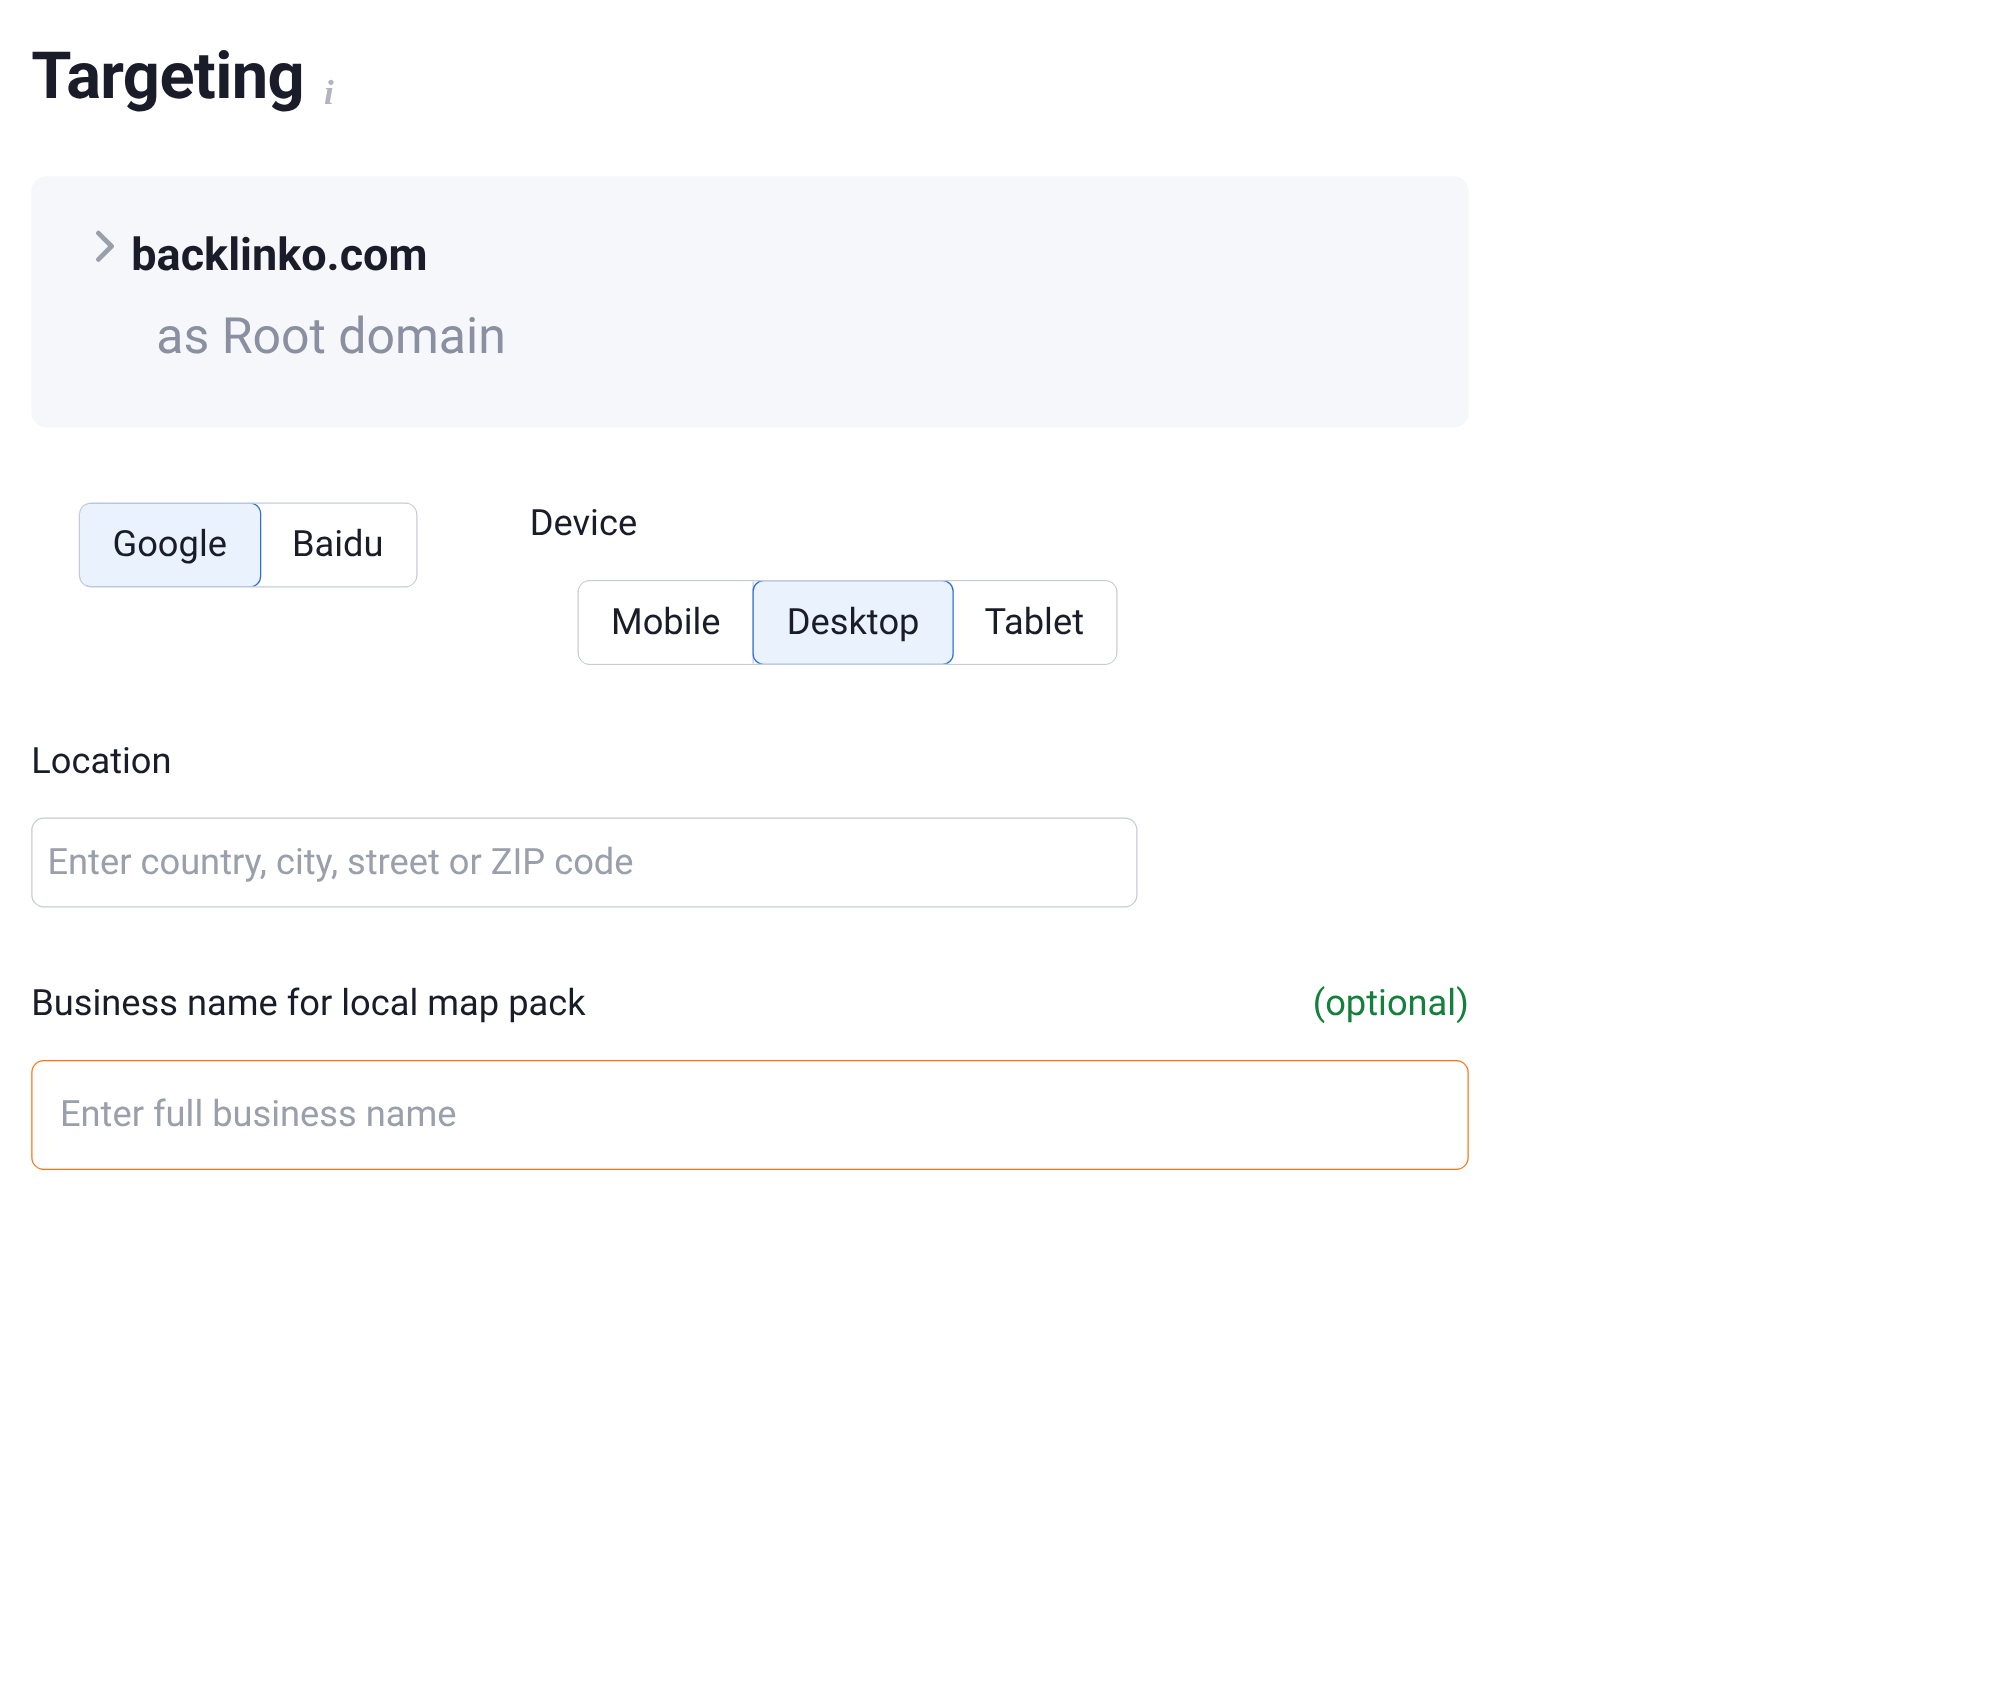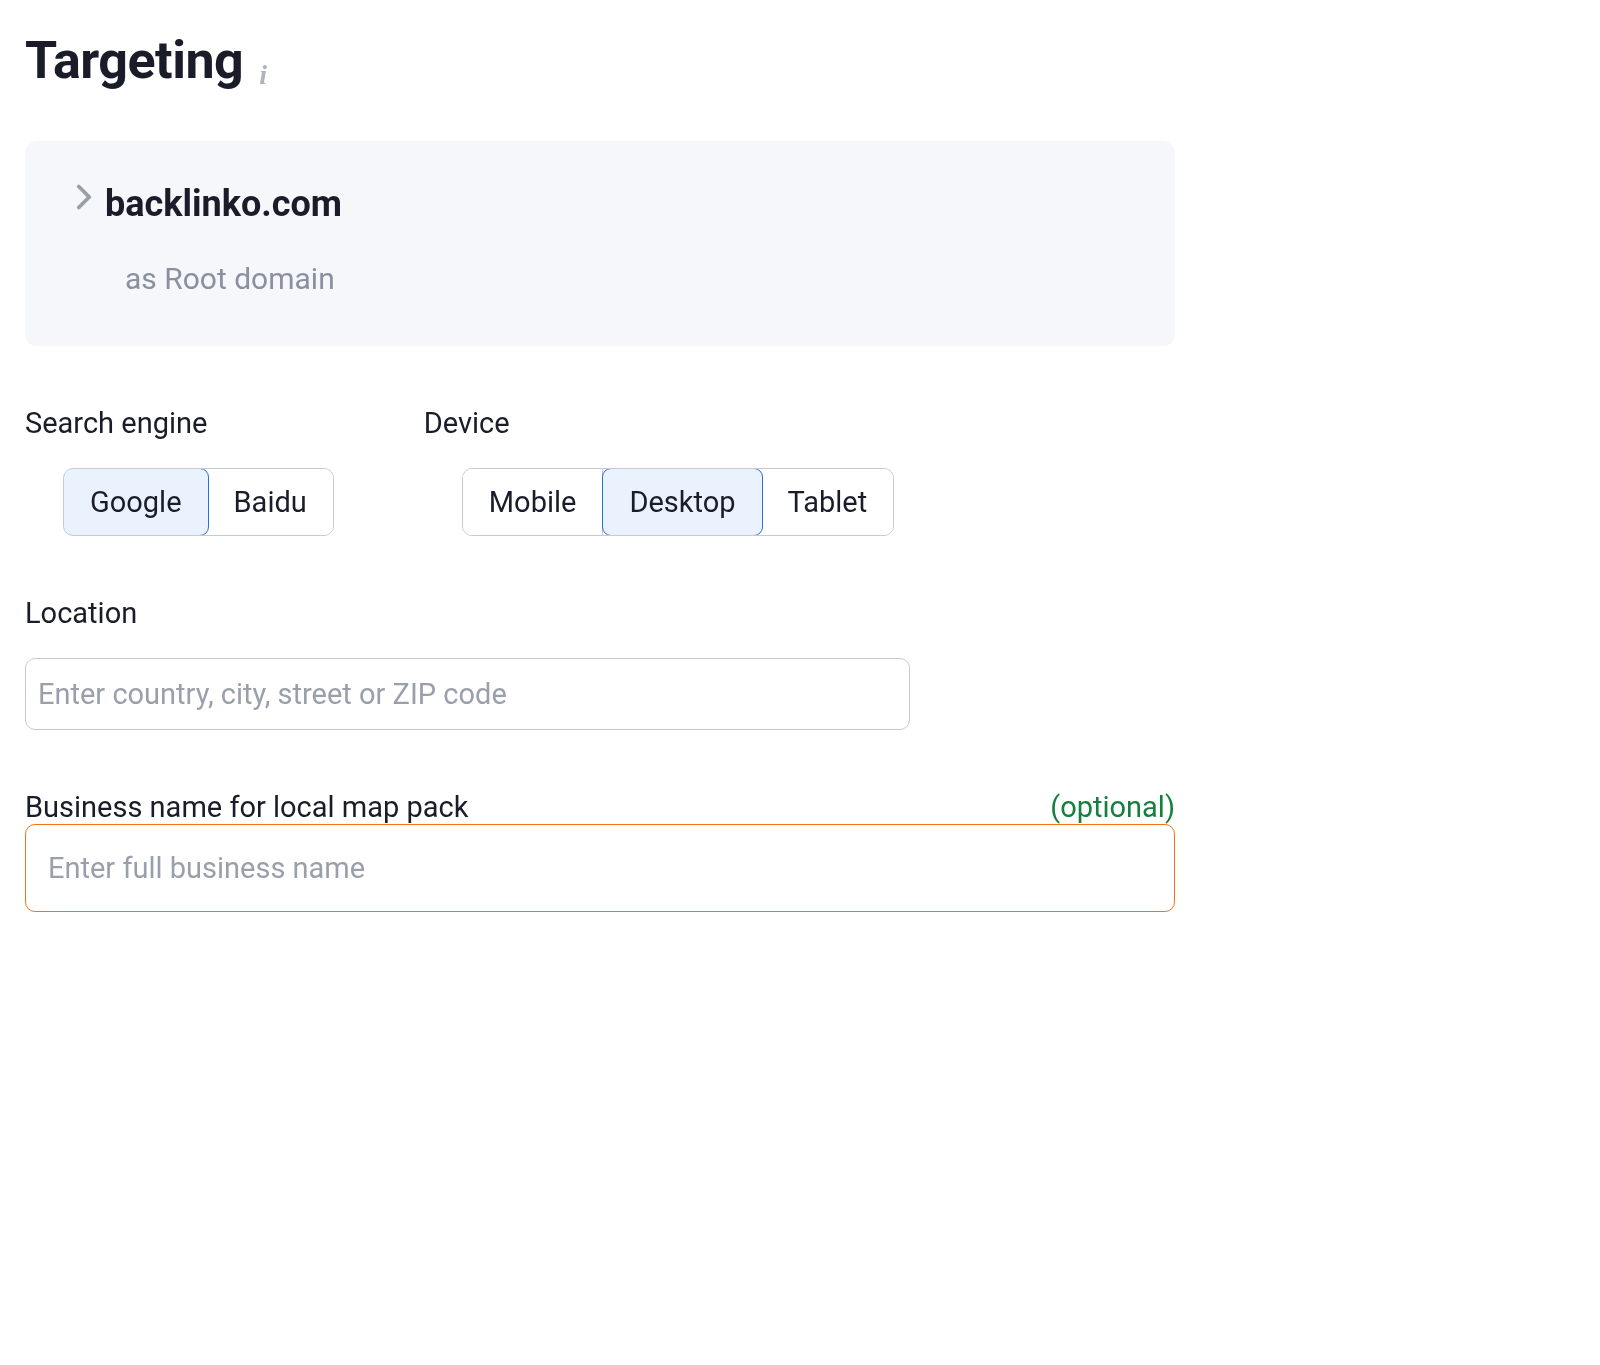--- a/index.html
+++ b/index.html
@@ -54,23 +54,23 @@
       font-size: 24px;
     }
     
     .domain-name {
       font-size: 36px;
       font-weight: 700;
       color: #1a1d29;
     }
     
     .domain-subtitle {
-      font-size: 30px;
+      font-size: 40px;
       color: #8b90a0;
-      margin-top: 36px;
+      margin-top: 20px;
       margin-left: 50px;
     }
     
     .fields-row {
       display: flex;
       gap: 90px;
       margin-bottom: 60px;
     }
     
     .field-group {
@@ -142,20 +142,21 @@
     }
     
     .business-section {
       margin-bottom: 20px;
     }
     
     .business-label-row {
       display: flex;
       justify-content: space-between;
       align-items: baseline;
+      margin-bottom: 28px;
     }
     
     .business-label {
       font-size: 29px;
       color: #1a1d29;
     }
     
     .optional-text {
       font-size: 29px;
       color: #15803d;
@@ -190,21 +191,20 @@
         <path d="M2 2 L8 8 L2 14" stroke="#9aa0ab" stroke-width="2.2" stroke-linecap="round" stroke-linejoin="round"></path>
       </svg>
     </span>
     <span class="domain-name">backlinko.com</span>
   </div>
   <div class="domain-subtitle">as Root domain</div>
 </div>
 
 <div class="fields-row">
   <div class="field-group">
-    <div class="field-label">Search engine</div>
     <div class="segmented-control">
       <button class="segment selected">Google</button>
       <button class="segment">Baidu</button>
     </div>
   </div>
 
   <div class="field-group">
     <div class="field-label">Device</div>
     <div class="segmented-control">
       <button class="segment">Mobile</button>

